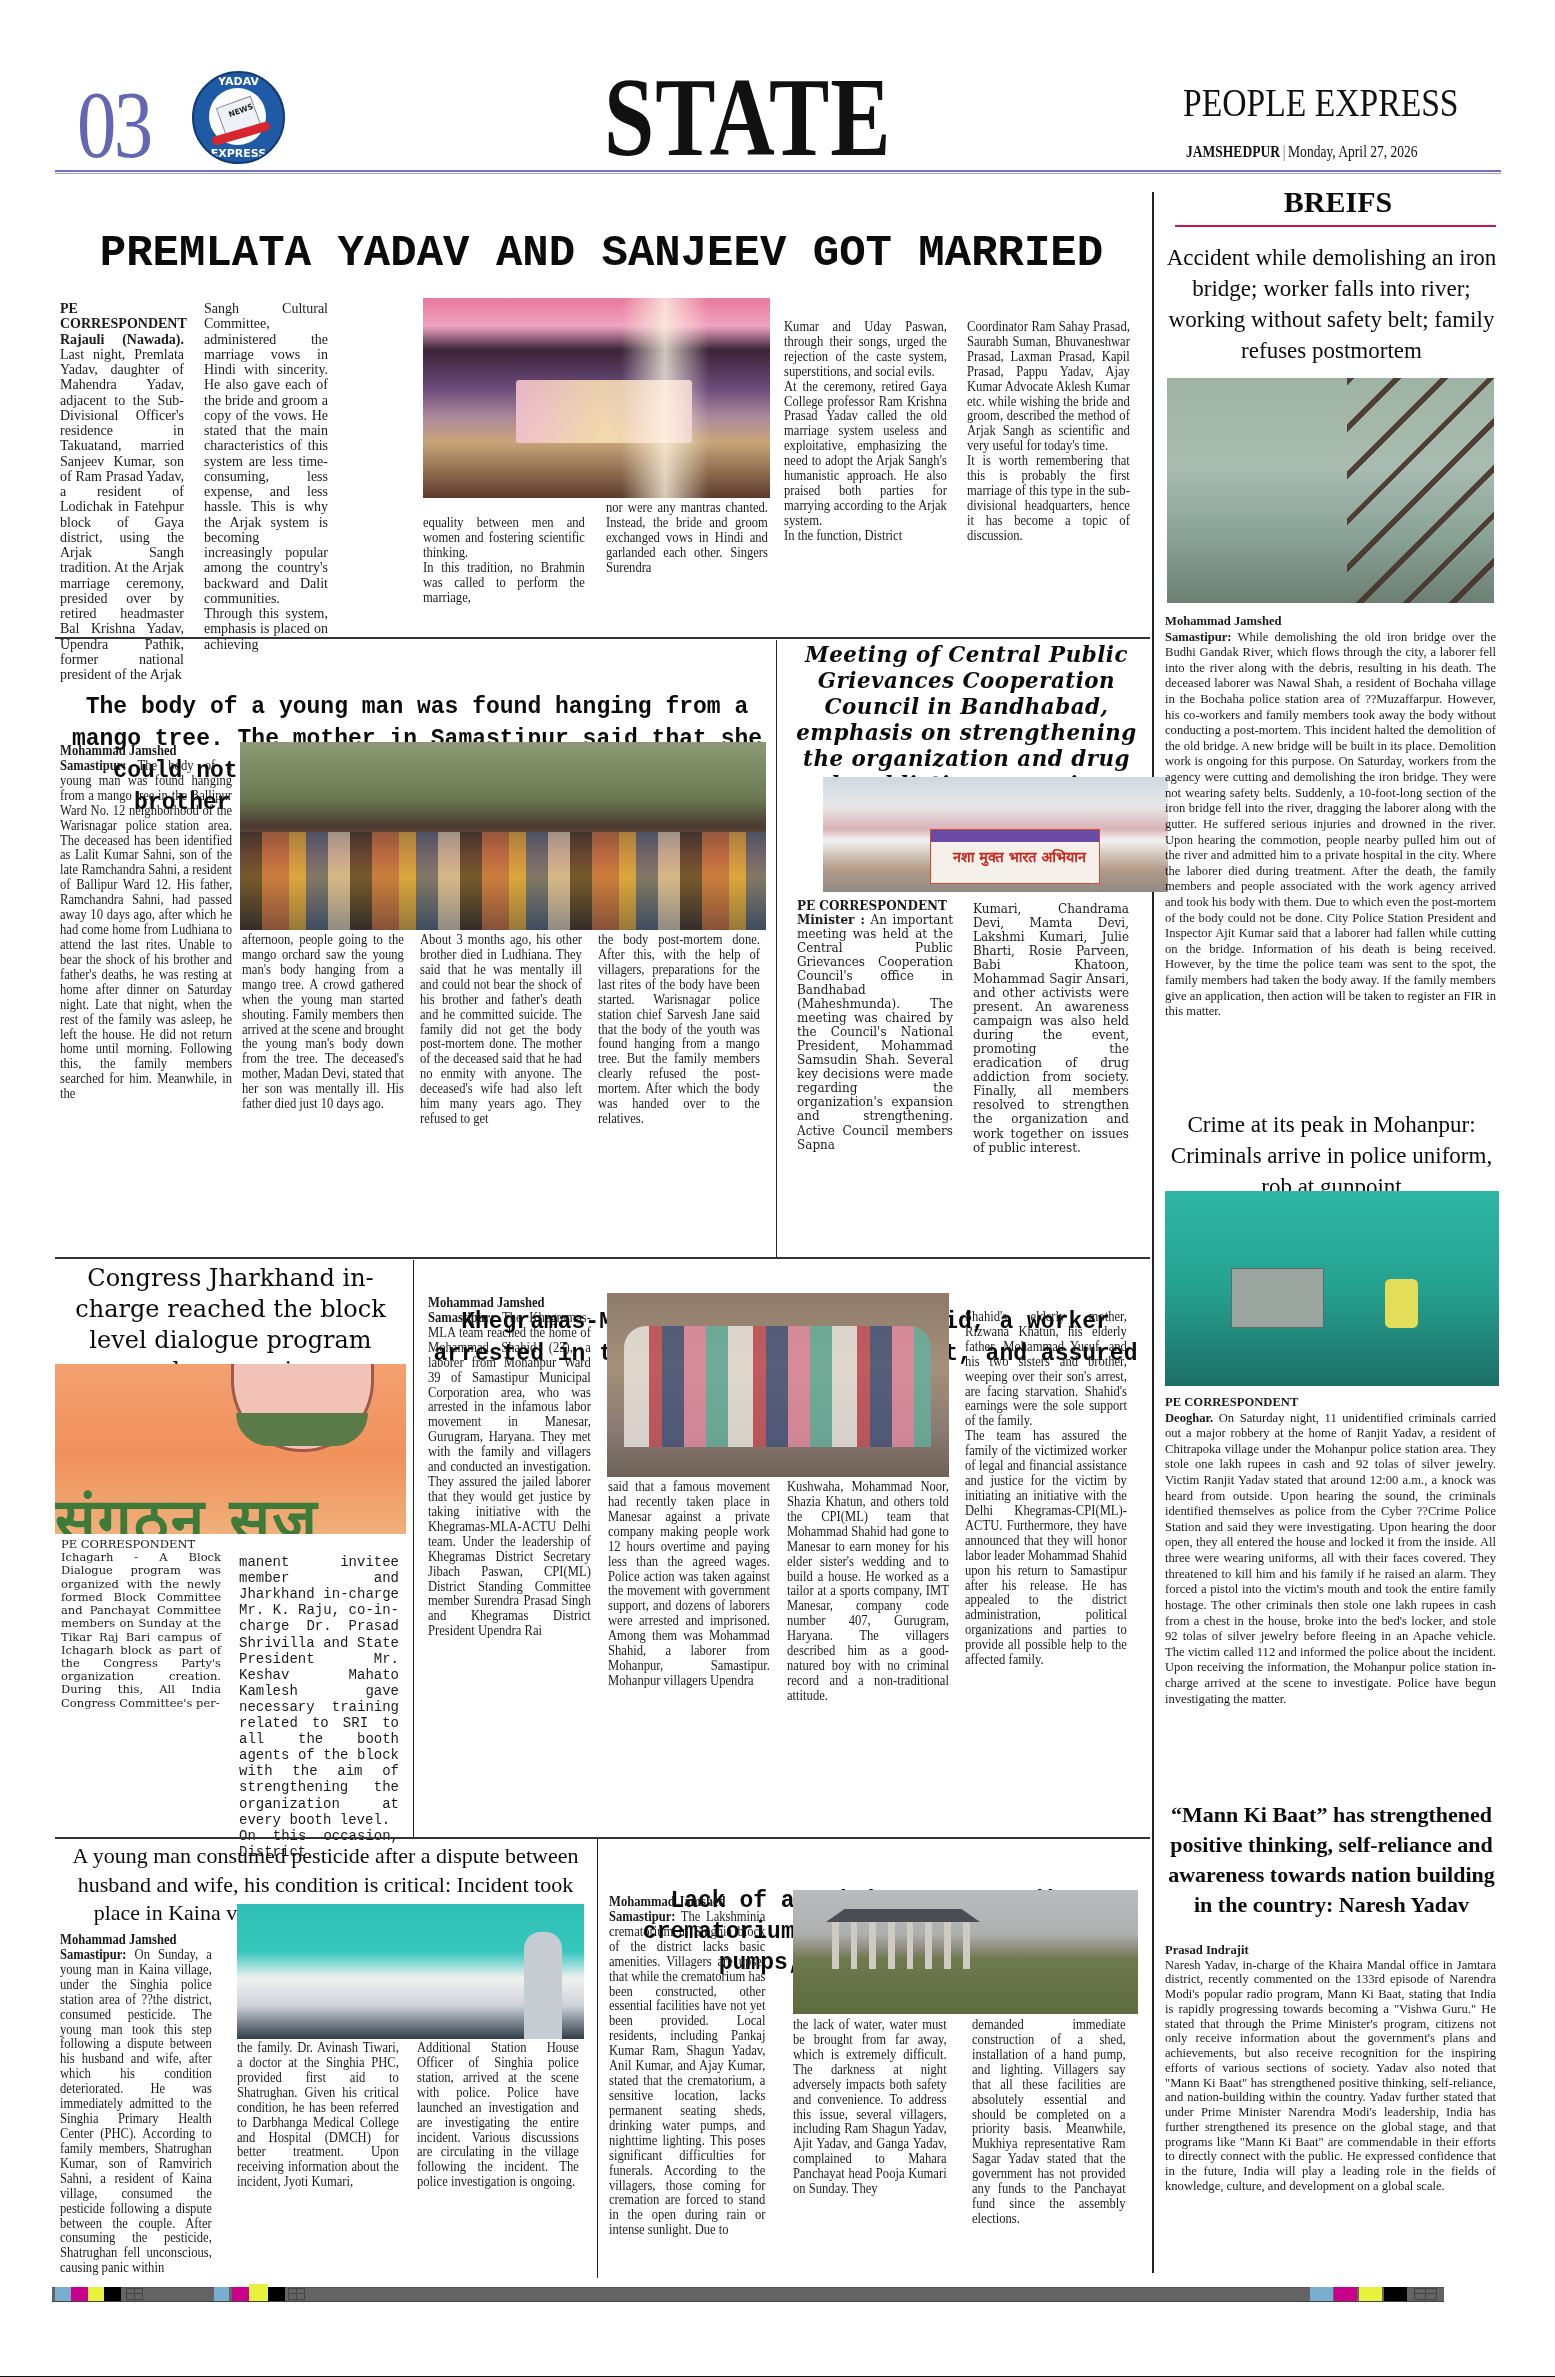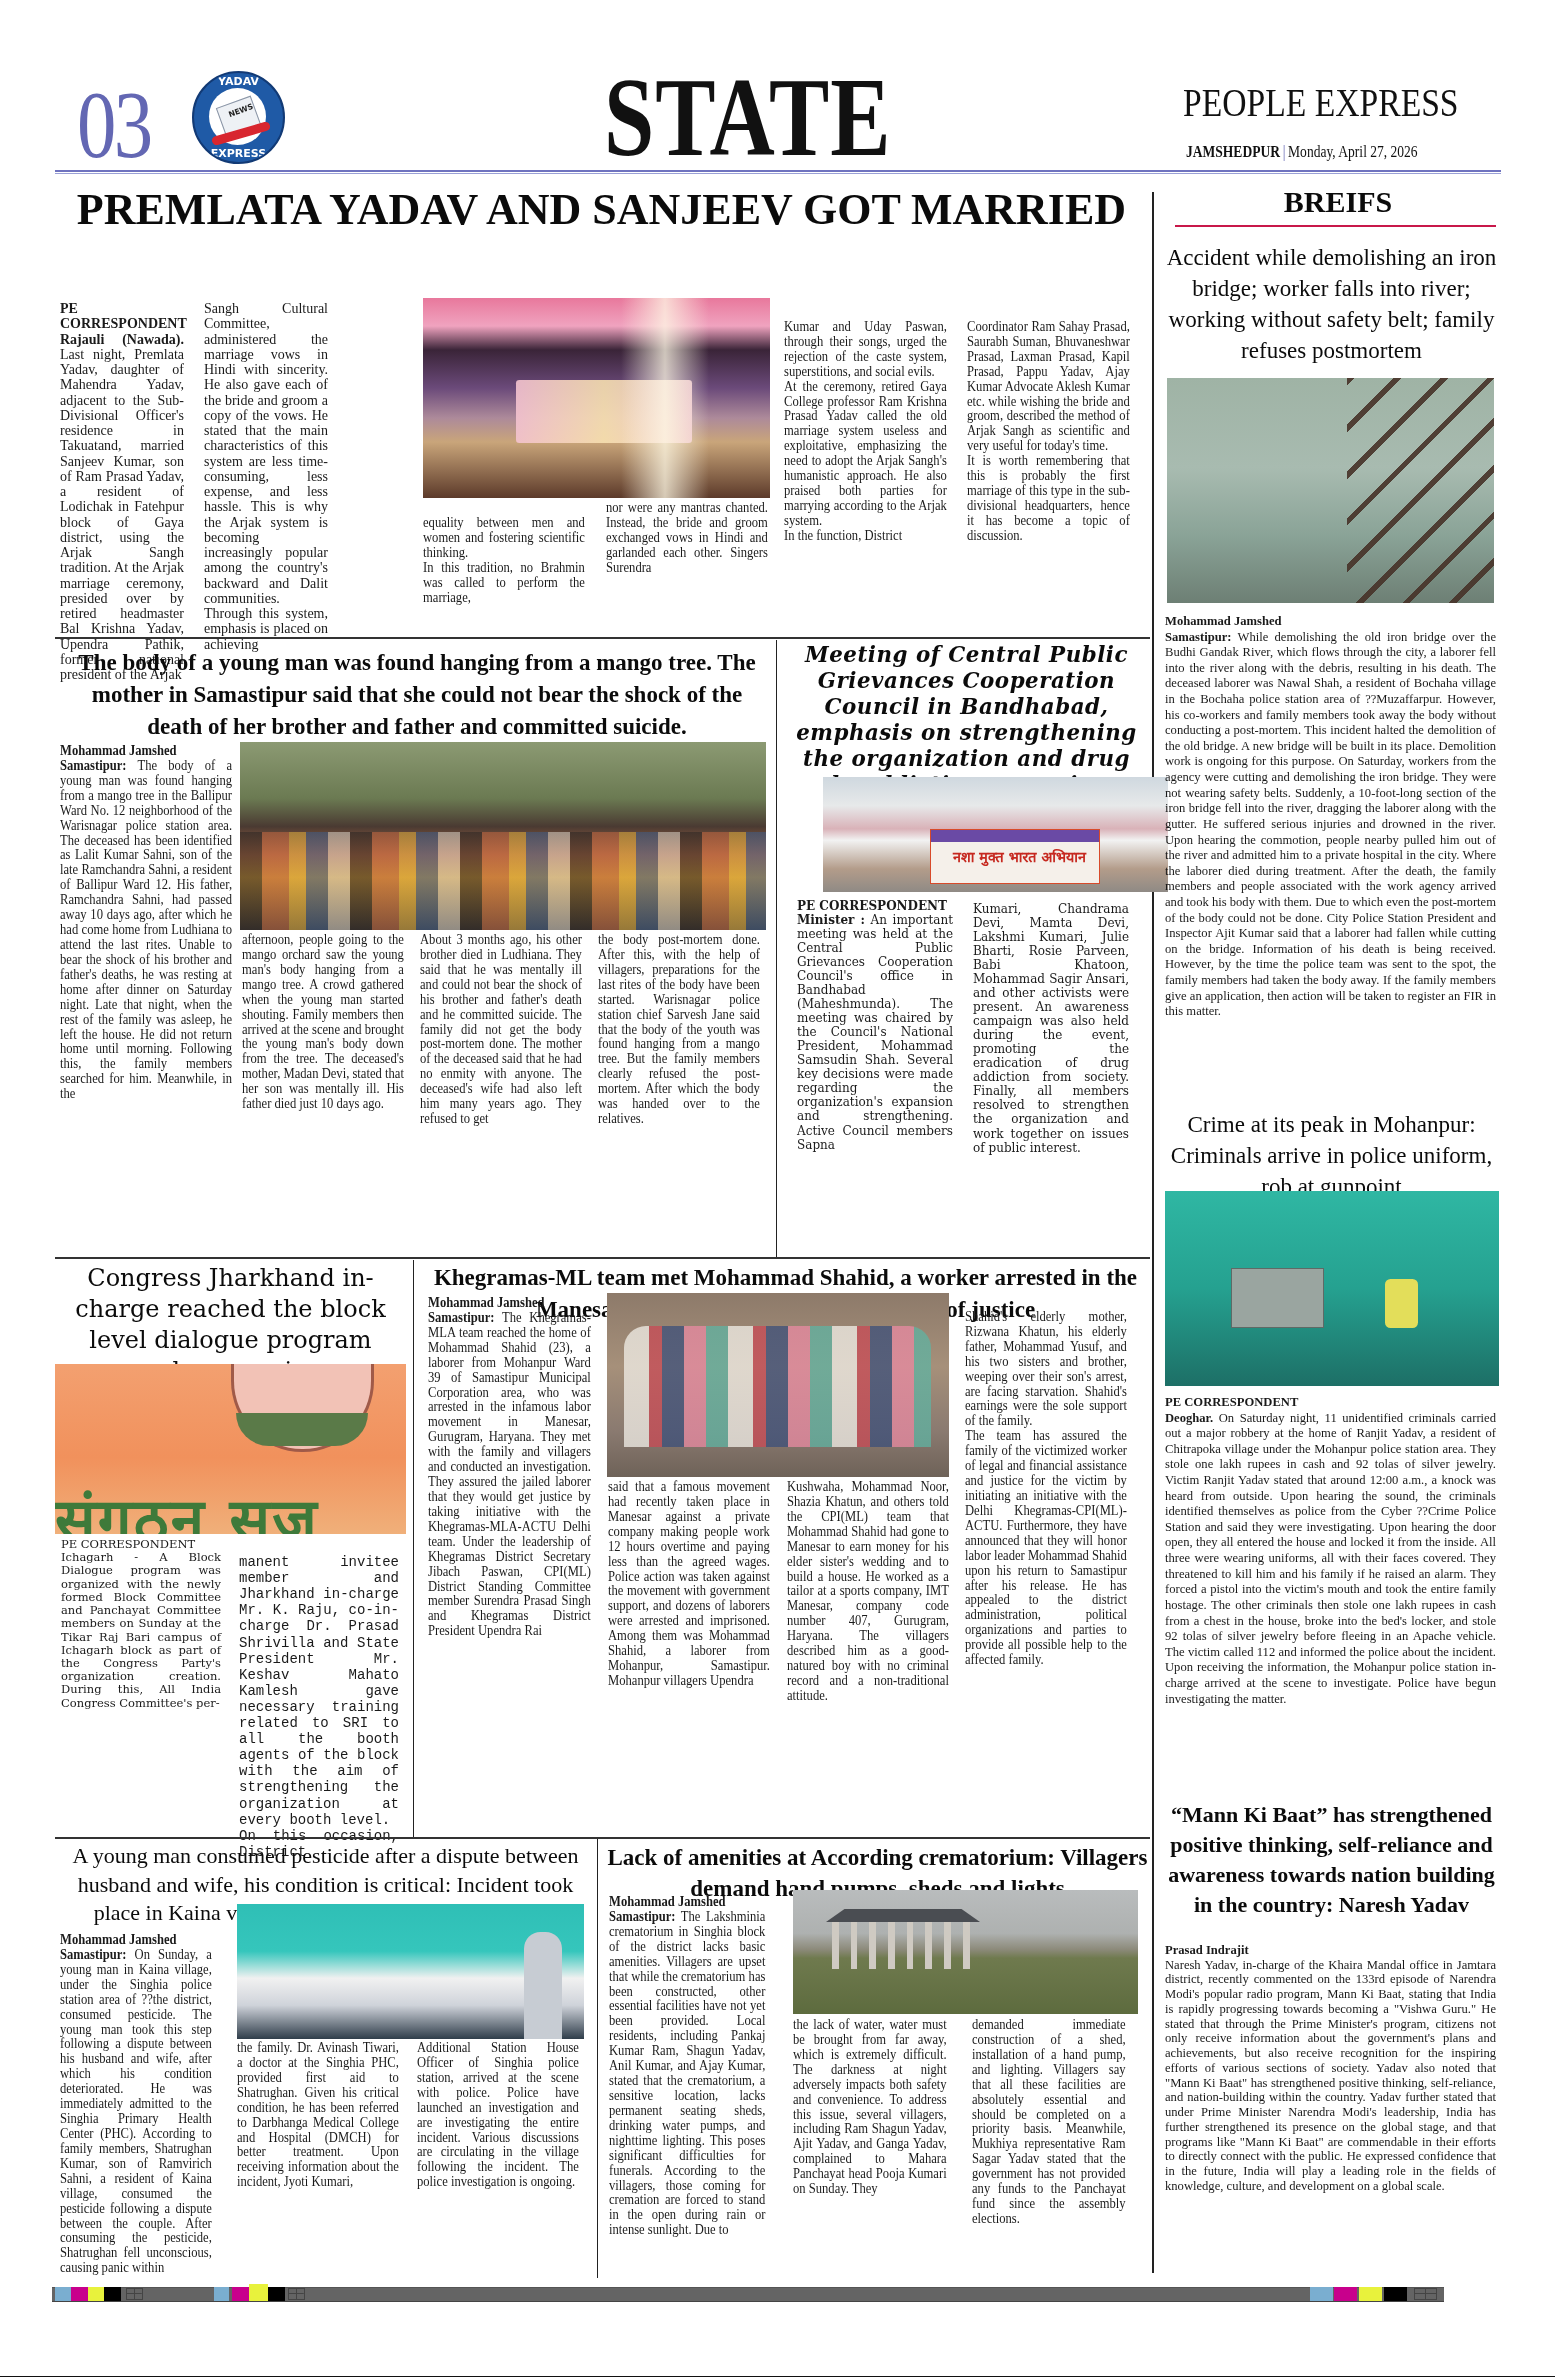--- a/index.html
+++ b/index.html
@@ -19,21 +19,21 @@
 
   .section-title { position: absolute; left: 604px; top: 60px; font-size: 113px; font-weight: bold; line-height: 1; letter-spacing: 1.1px; transform: scaleX(0.80); transform-origin: left top; }
   .brand { position: absolute; left: 1183px; top: 82px; font-size: 41px; line-height: 1; transform: scaleX(0.82); transform-origin: left top; white-space: nowrap; }
   .dateline { position: absolute; left: 1186px; top: 142px; font-size: 16.5px; white-space: nowrap; transform: scaleX(0.82); transform-origin: left top; }
   .dateline .city { font-weight: bold; }
   .dateline .sep { color: #6367b3; padding: 0 3.3px; }
   .mast-rule { position: absolute; left: 55px; top: 170px; width: 1446px; height: 4.4px; border-top: 2.7px solid #6f73bf; border-bottom: 1.1px solid #9aa0d6; }
 
   
   .headline { position: absolute; text-align: center; line-height: 1.25; color: #0b0b0b; }
-  .hl-condensed { font-family: Liberation Serif, serif; font-weight: bold; transform-origin: center top; }
+  .hl-condensed { font-family: Liberation Mono, monospace; font-weight: bold; transform-origin: center top; margin-top: 44px; }
   .body-text { position: absolute; font-size: 14px; line-height: 1.09; text-align: justify; hyphens: auto; color: #1a1a1a; }
   .body-text.narrow { font-size: 13.7px; transform: scaleX(0.92); transform-origin: left top; }
   .byline { font-weight: bold; display: block; }
   .dateline-bold { font-weight: bold; }
   .photo { position: absolute; overflow: hidden; }
   .vrule { position: absolute; width: 1.6px; background: #222; }
   .hrule { position: absolute; height: 1.6px; background: #333; }
 
   
   .ph-wedding { background:

